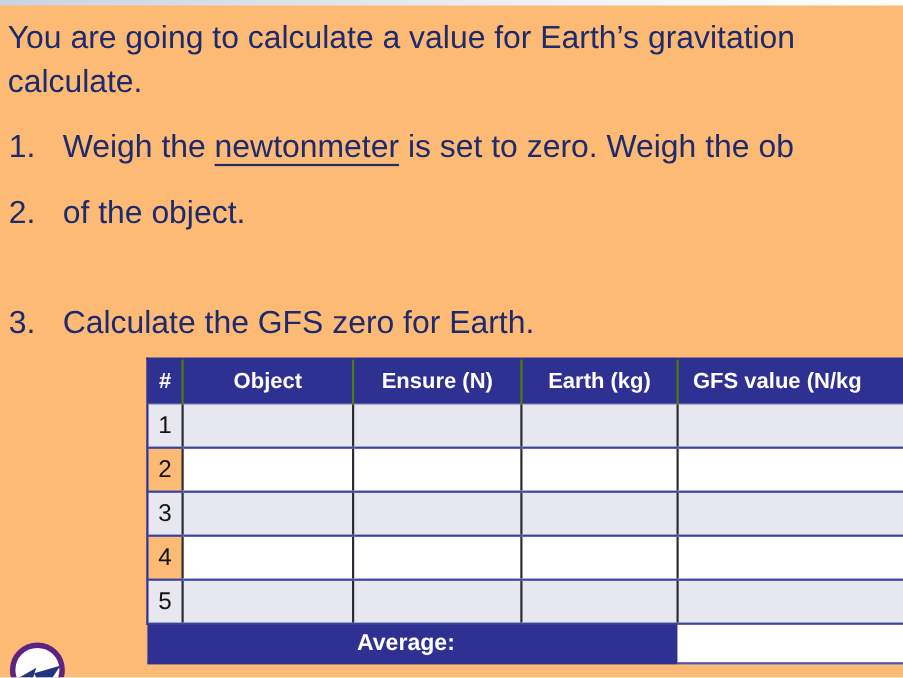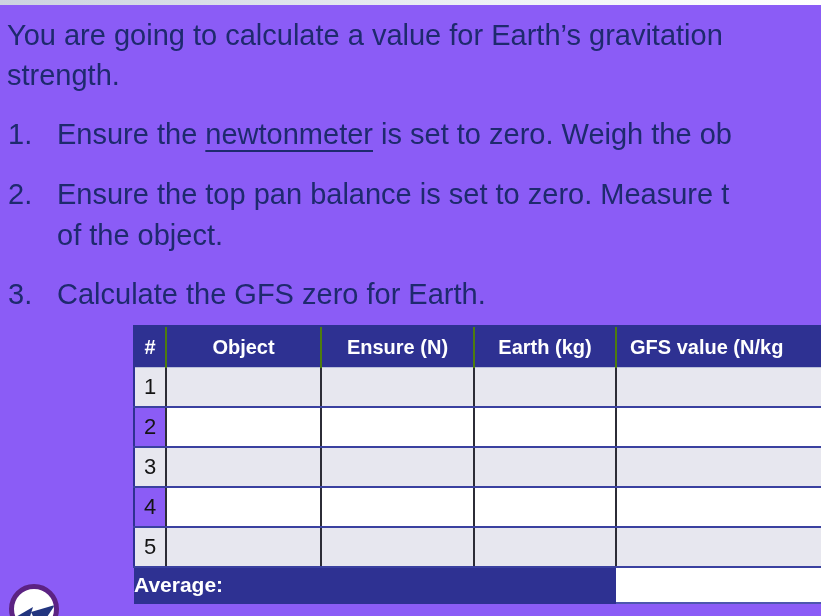--- a/index.html
+++ b/index.html
@@ -1,17 +1,17 @@
 <!DOCTYPE html>
 <html><head>
 <meta charset="utf-8">
 <style>
   html,body { margin:0; padding:0; background:#fff; }
   .screen {
-    position:relative; width:821px; height:616px; background:#8b5cf6;
+    position:relative; width:821px; height:616px; background:#fdba74;
     overflow:hidden; font-family:"Liberation Sans","DejaVu Sans",sans-serif;
   }
   .top-strip {
     position:absolute; top:0; left:0; width:821px; height:5px;
     background:linear-gradient(to right,#ccd3e0 0%,#d9dee8 25%,#eef1f6 60%,#ffffff 100%);
   }
   .title {
     position:absolute; left:7px; top:15px; color:#1e2a6e;
     font-size:29px; line-height:40px; white-space:nowrap;
   }
@@ -50,47 +50,46 @@
     border-left:2px solid #2c2c36; background:#ffffff;
   }
   .results tbody td:first-child { border-left:2px solid #2e3192; }
   .results tbody tr.alt td { background:#e7e7ef; }
   .results td.rownum {
     text-align:center; font-size:22px; color:#141414; background:inherit;
   }
   .results tr.avg td { height:34px; border-left:none; }
   .results td.avg-label {
     background:#2e3192; color:#ffffff; font-size:21px; font-weight:bold;
-    text-align:left; padding-right:12px; border-bottom:2px solid #2e3192;
+    text-align:center; padding-right:12px; border-bottom:2px solid #2e3192;
     border-left:2px solid #2e3192;
   }
   .results td.avg-value { background:#ffffff; border-bottom:2px solid #4d57ae; }
   .logo { position:absolute; left:5px; top:579px; }
 </style>
 </head>
 <body>
 
 <div class="screen">
 
   <div class="top-strip"></div>
 
   <div class="title">
     <div>You are going to calculate a value for Earth’s gravitation</div>
-    <div>strength.</div>
+    <div>calculate.</div>
   </div>
 
   <div class="step step-1">
     <span class="num">1.</span>
-    <span><span>Ensure the </span><span class="misspell">newtonmeter</span><span> is set to zero. Weigh the ob</span></span>
+    <span><span>Weigh the </span><span class="misspell">newtonmeter</span><span> is set to zero. Weigh the ob</span></span>
   </div>
 
   <div class="step step-2">
     <span class="num">2.</span>
     <span>
-      <div>Ensure the top pan balance is set to zero. Measure t</div>
       <div>of the object.</div>
     </span>
   </div>
 
   <div class="step step-3">
     <span class="num">3.</span>
     <span>Calculate the GFS zero for Earth.</span>
   </div>
 
   <table class="results">

